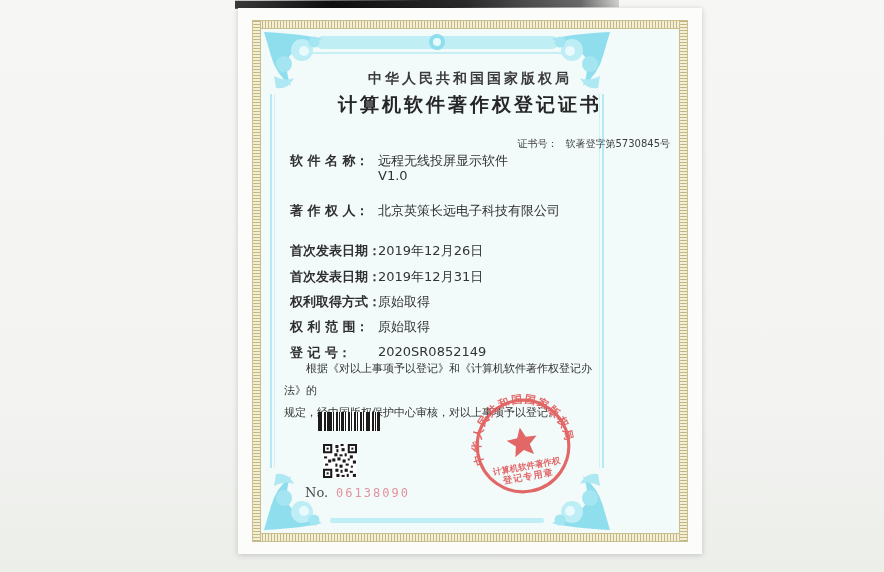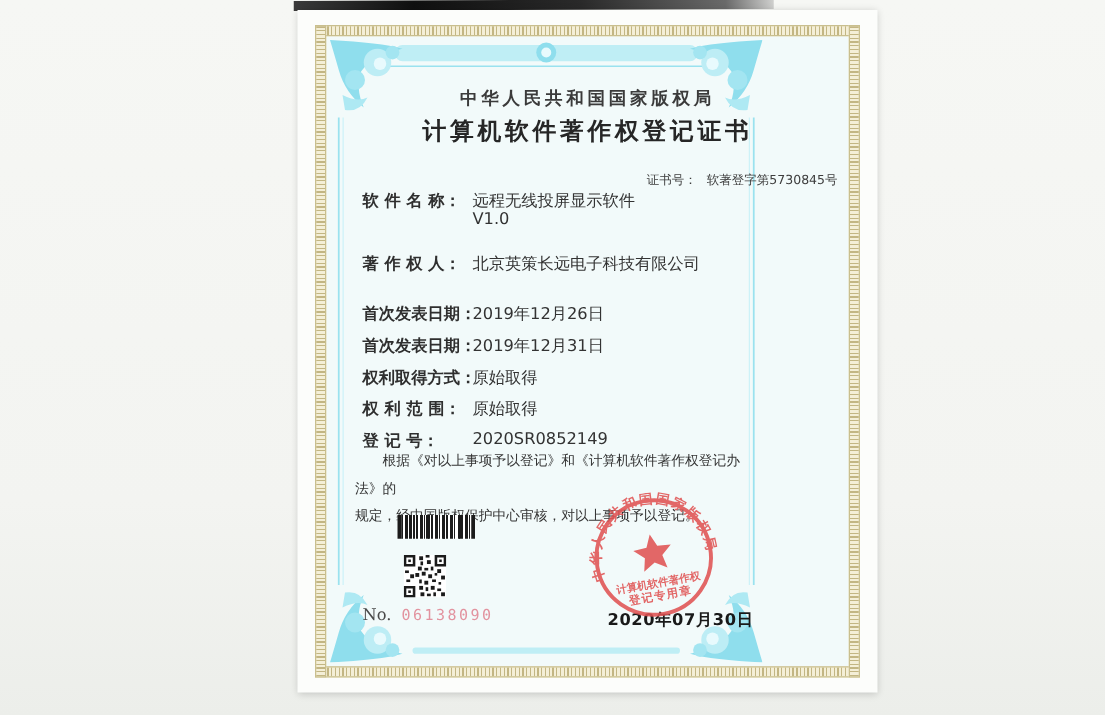--- a/index.html
+++ b/index.html
@@ -45,21 +45,21 @@
   .statement{position:absolute;left:46px;top:350px;width:310px;font-size:11px;line-height:22px;color:#333;}
   .statement .l1{text-indent:22px;}
   .barcode{
     position:absolute;left:80px;top:404px;width:62px;height:19px;background:#fff;
     background-image:
       repeating-linear-gradient(90deg,#1b1b1b 0 1px,transparent 1px 3px,#1b1b1b 3px 5px,transparent 5px 6px),
       repeating-linear-gradient(90deg,transparent 0 7px,#1b1b1b 7px 9px,transparent 9px 13px);
     border-left:3px solid #1b1b1b;border-right:3px solid #1b1b1b;box-sizing:border-box;
   }
   .qrcode{position:absolute;left:85px;top:436px;width:34px;height:34px;}
-  .serial{position:absolute;left:52px;top:477px;font-size:13px;}
+  .serial{position:absolute;left:67px;top:477px;font-size:13px;}
   .serial .no-label{color:#4a4a4a;font-family:"DejaVu Serif","Liberation Serif",serif;}
   .serial .no-num{color:#e2939f;letter-spacing:2px;margin-left:8px;font-family:"DejaVu Sans Mono","Liberation Mono",monospace;font-size:12px;}
   .issue-date{position:absolute;left:248px;top:479px;font-size:13px;font-weight:bold;color:#191919;letter-spacing:.5px;}
   .seal{position:absolute;left:233px;top:386px;width:104px;height:104px;transform:rotate(-10deg);}
 </style>
 </head>
 <body>
 
 <div class="stage">
 
@@ -196,21 +196,20 @@
             <rect x="18" y="30" width="3" height="2"></rect>
           <rect x="23" y="29" width="2" height="3"></rect>
             <rect x="29" y="29" width="3" height="3"></rect>
         </g>
       </svg>
 
       <div class="serial">
         <span class="no-label">No.</span><span class="no-num">06138090</span>
       </div>
 
-      <div class="issue-date">2020年07月30日</div>
 
       <svg class="seal" viewBox="0 0 100 100">
         <g opacity="0.88">
           <circle cx="50" cy="50" r="44" fill="none" stroke="#e05252" stroke-width="3"></circle>
           <path id="sealArc" d="M 11,62 A 41,41 0 1 1 89,62" fill="none"></path>
           <text font-size="10.5" fill="#e05252" font-weight="bold" letter-spacing="1.5" font-family="'DejaVu Sans',sans-serif">
             <textPath href="#sealArc" startOffset="1%">中华人民共和国国家版权局</textPath>
           </text>
           <path fill="#e05252" d="M50,32 L54.2,41.6 64.6,42.4 56.8,49.3 59.1,59.5 50,54 40.9,59.5 43.2,49.3 35.4,42.4 45.8,41.6 Z"></path>
           <text x="50" y="72.5" text-anchor="middle" font-size="8.2" fill="#e05252" font-weight="bold" font-family="'DejaVu Sans',sans-serif">计算机软件著作权</text>

